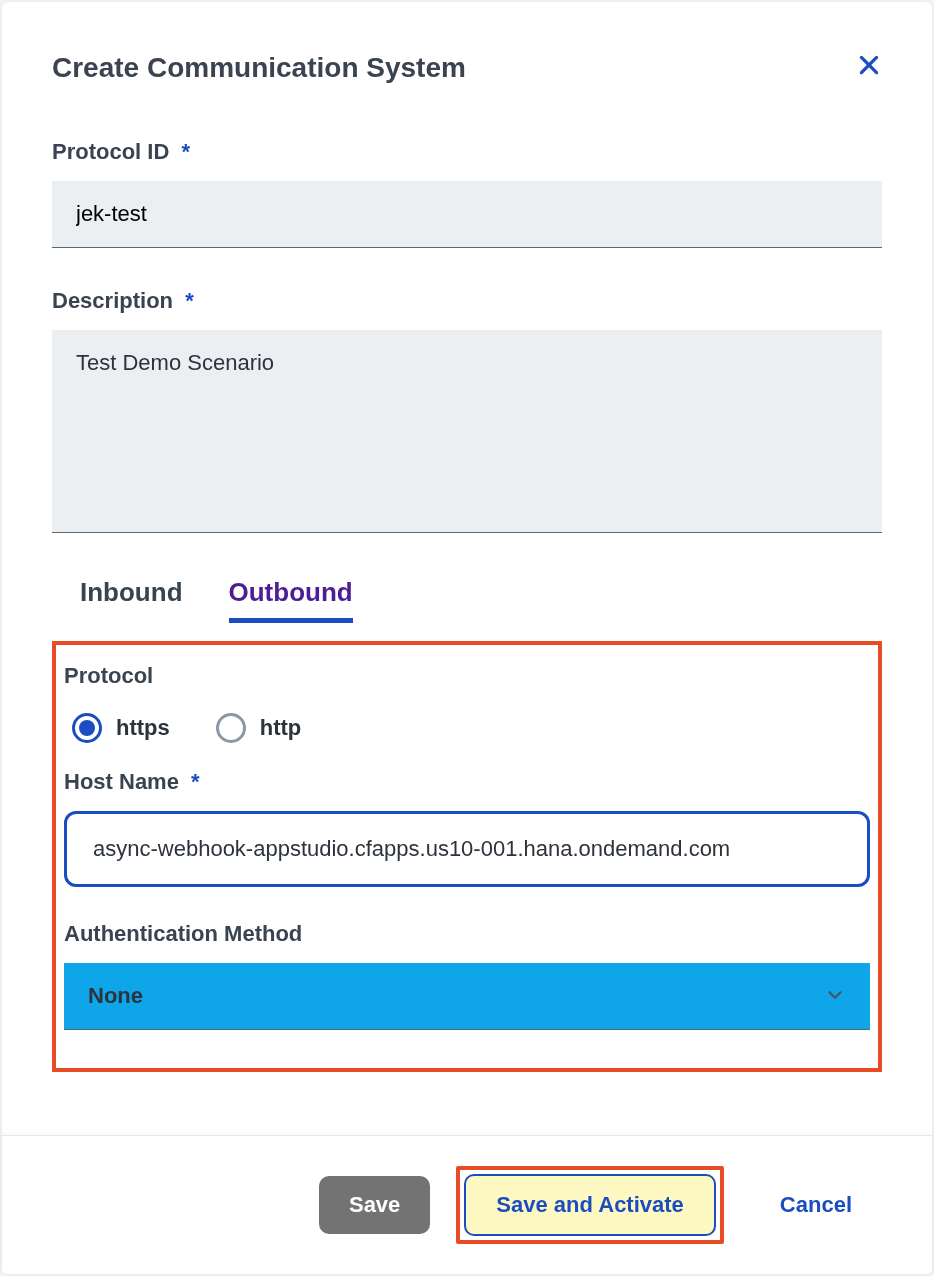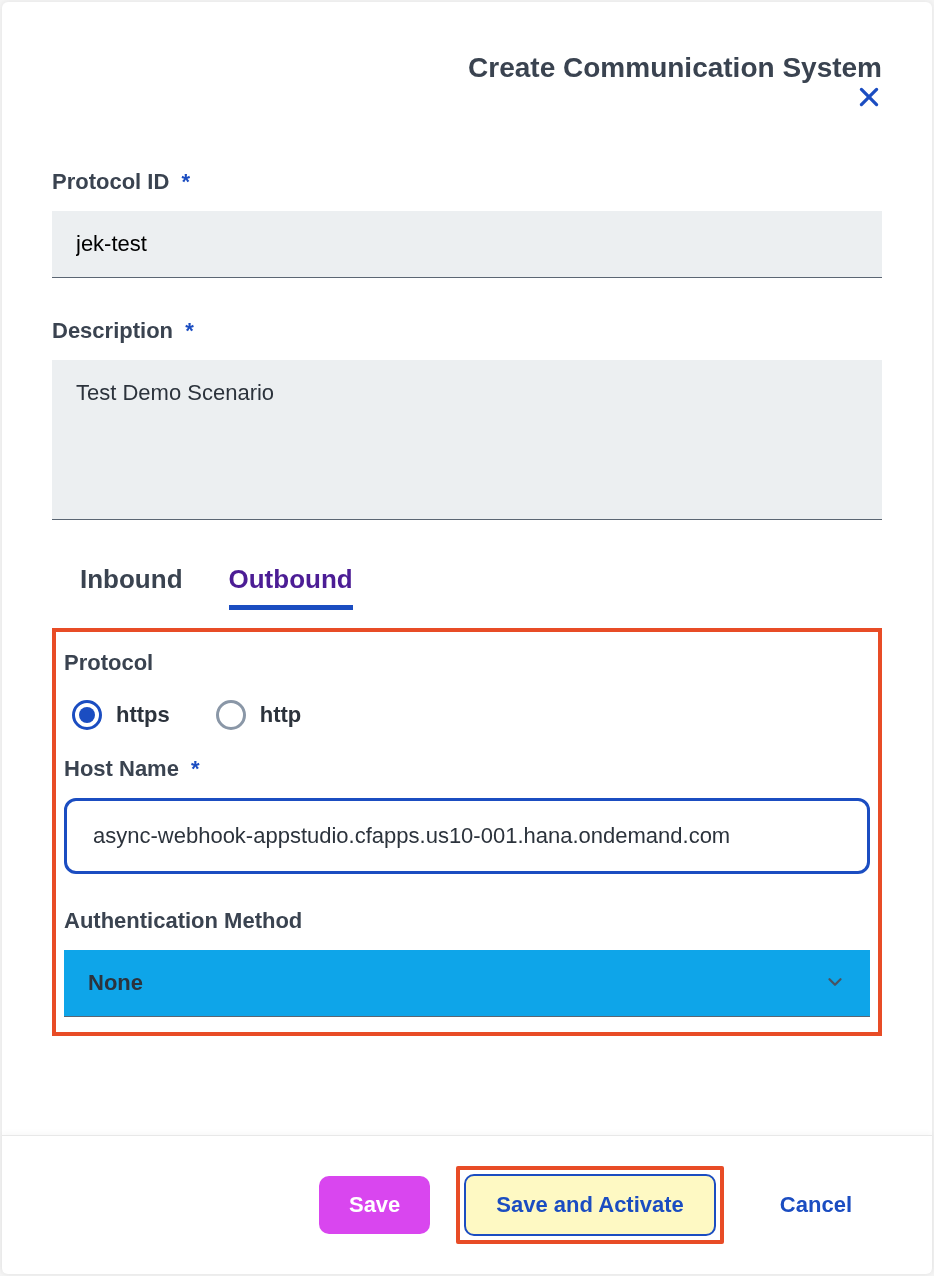--- a/index.html
+++ b/index.html
@@ -22,23 +22,22 @@
       position: relative;
     }
     .dialog-content {
       flex: 1;
       padding: 50px 50px 0 50px;
       overflow: hidden;
     }
     .dialog-header {
       display: flex;
       justify-content: space-between;
-      align-items: flex-end;
+      align-items: flex-start;
       margin-bottom: 55px;
-      flex-direction: column;
     }
     .dialog-title {
       font-size: 28px;
       font-weight: 700;
       color: #3a4350;
     }
     .close-btn {
       cursor: pointer;
       color: #1b4dc1;
     }
@@ -69,21 +68,21 @@
     }
     .textarea-input {
       width: 100%;
       background: #eceff1;
       border: none;
       border-bottom: 1px solid #5b6673;
       padding: 20px 24px;
       font-size: 22px;
       color: #2c333c;
       font-family: inherit;
-      height: 160px;
+      height: 203px;
       resize: none;
     }
     .tabs {
       display: flex;
       gap: 46px;
       margin-bottom: 18px;
       padding-left: 28px;
     }
     .tab {
       font-size: 26px;
@@ -91,21 +90,21 @@
       color: #3a4350;
       padding-bottom: 10px;
       cursor: pointer;
     }
     .tab.active {
       color: #4c1d95;
       border-bottom: 5px solid #1b4dc1;
     }
     .highlight-box {
       border: 4px solid #e84c26;
-      padding: 18px 8px 15px 8px;
+      padding: 18px 8px 38px 8px;
     }
     .section-label {
       font-size: 22px;
       font-weight: 700;
       color: #3a4350;
       margin-bottom: 24px;
     }
     .radio-group {
       display: flex;
       gap: 46px;
@@ -185,21 +184,21 @@
     .btn {
       font-size: 22px;
       font-weight: 700;
       padding: 16px 30px;
       border-radius: 10px;
       cursor: pointer;
       border: none;
       font-family: inherit;
     }
     .btn-primary {
-      background: #d946ef;
+      background: #737373;
       color: #fff;
     }
     .btn-outline {
       background: #fef9c3;
       color: #1b4dc1;
       border: 2px solid #1b4dc1;
     }
     .btn-ghost {
       background: transparent;
       color: #1b4dc1;

